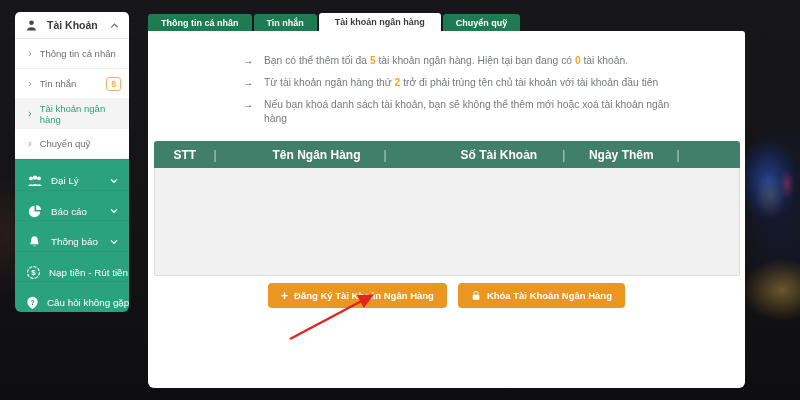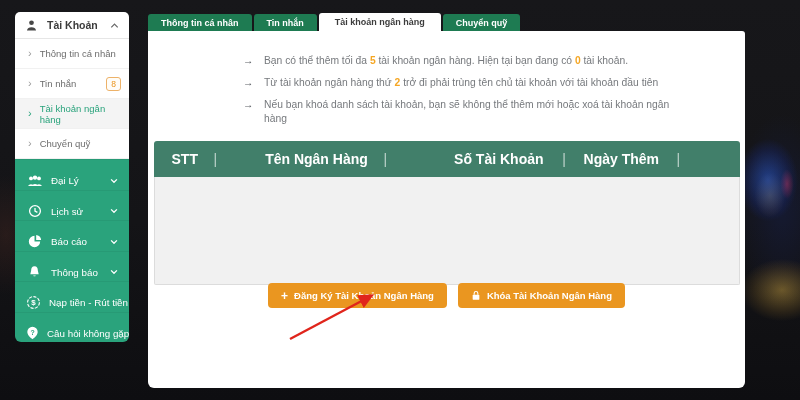--- a/index.html
+++ b/index.html
@@ -42,22 +42,22 @@
     font-size:9px;font-weight:bold;border-radius:3px 3px 0 0;cursor:pointer;white-space:nowrap;}
   .tab.active{background:#ffffff;color:#3c3c3c;height:19px;line-height:19px;padding:0 16px;}
   
   .panel{position:absolute;left:148px;top:31px;width:597px;height:357px;background:#ffffff;
     border-radius:0 3px 6px 6px;}
   .notes{position:absolute;left:95px;top:23px;width:428px;}
   .note{display:flex;margin-bottom:8px;font-size:10.3px;color:#76797d;line-height:1.35;}
   .note .narrow{width:21px;flex:none;color:#5f6368;}
   .note .num{color:#f5a623;font-weight:bold;}
   .tablewrap{position:absolute;left:6px;top:110px;width:586px;}
-  .thead{display:flex;align-items:center;height:36px;background:#417f6a;
-    border-radius:3px 3px 0 0;color:#fff;font-size:14px;font-weight:bold;}
+  .thead{display:flex;align-items:center;height:27px;background:#417f6a;
+    border-radius:3px 3px 0 0;color:#fff;font-size:12px;font-weight:bold;}
   .th{text-align:center;}
   .th.c0{width:10.5%;}.th.c1{width:29%;padding-left:32px;}.th.c2{width:30.5%;padding-left:48px;}.th.c3{width:19.5%;}.th.c4{width:10%;}
   .hsep{color:rgba(255,255,255,0.65);font-weight:normal;width:0;overflow:visible;transform:translateX(-2px);}
   .tbody-empty{height:108px;background:#f1f1f1;border:1px solid #dcdcdc;border-top:none;border-radius:0 0 2px 2px;}
   .actions{position:absolute;left:0;right:0;top:252px;display:flex;justify-content:center;gap:11px;}
   .btn{display:flex;align-items:center;gap:6px;background:#ea9620;color:#fff;border:none;
     font-family:"Liberation Sans",sans-serif;font-size:9.5px;font-weight:bold;height:25px;
     padding:0 13px;border-radius:4px;cursor:pointer;white-space:nowrap;}
   .btn .bicon{display:flex;align-items:center;font-size:12px;font-weight:bold;line-height:1;}
   .arrow-annot{position:absolute;left:280px;top:287px;pointer-events:none;}
@@ -116,34 +116,20 @@
         </span>
         <span class="mlabel">Đại Lý</span>
         <span class="mchev">
           <svg width="10" height="8" viewBox="0 0 12 9">
               <polyline points="2.5,2.5 6,6 9.5,2.5" fill="none" stroke="#fff" stroke-width="1.5"></polyline>
             </svg>
         </span>
       </div>
       <div class="menu-item">
         <span class="micon">
-          <svg width="14" height="14" viewBox="0 0 14 14">
-              <circle cx="7" cy="7" r="5.4" fill="none" stroke="#fff" stroke-width="1.3"></circle>
-              <polyline points="7,4 7,7.2 9.4,8.4" fill="none" stroke="#fff" stroke-width="1.3"></polyline>
-            </svg>
-        </span>
-        <span class="mlabel">Lịch sử</span>
-        <span class="mchev">
-          <svg width="10" height="8" viewBox="0 0 12 9">
-              <polyline points="2.5,2.5 6,6 9.5,2.5" fill="none" stroke="#fff" stroke-width="1.5"></polyline>
-            </svg>
-        </span>
-      </div>
-      <div class="menu-item">
-        <span class="micon">
           <svg width="13" height="13" viewBox="0 0 14 14">
               <path d="M7 7 L7 0.9 A6.1 6.1 0 1 0 13.1 7 z" fill="#fff"></path>
               <path d="M8.4 5.6 L8.4 0.2 A6.1 6.1 0 0 1 13.8 5.6 z" fill="#fff" transform="translate(0.4,-0.2)"></path>
             </svg>
         </span>
         <span class="mlabel">Báo cáo</span>
         <span class="mchev">
           <svg width="10" height="8" viewBox="0 0 12 9">
               <polyline points="2.5,2.5 6,6 9.5,2.5" fill="none" stroke="#fff" stroke-width="1.5"></polyline>
             </svg>

